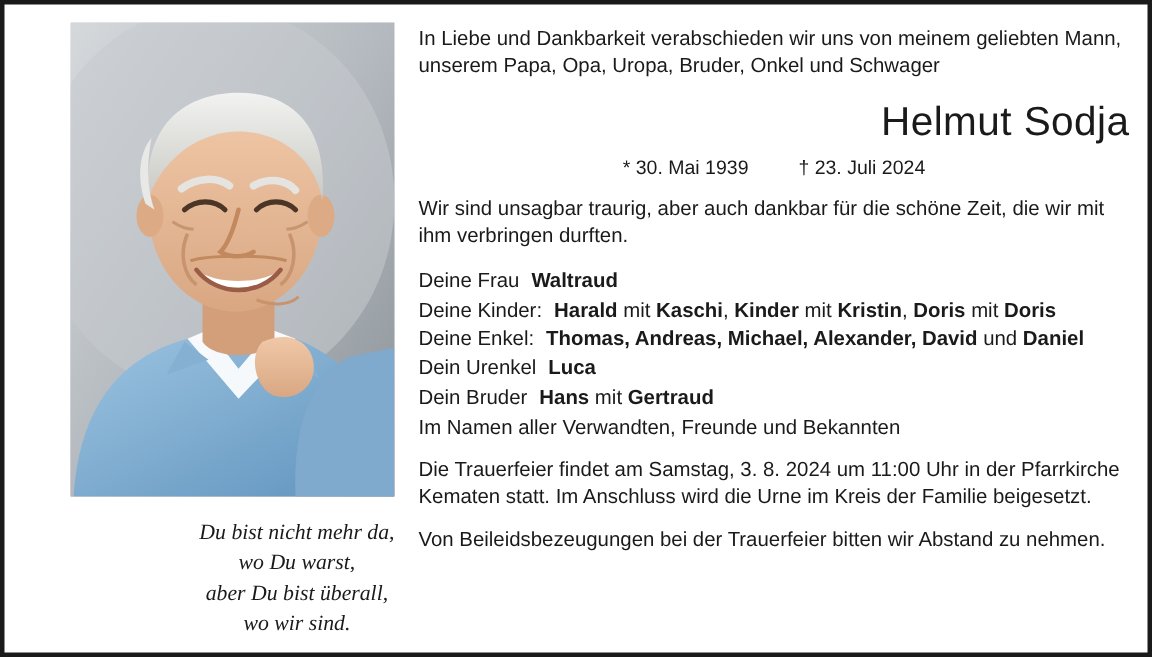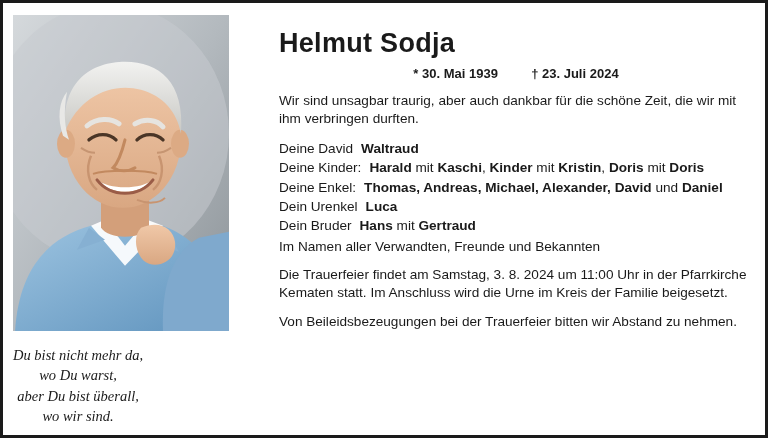--- a/index.html
+++ b/index.html
@@ -24,21 +24,21 @@
     display: flex;
     flex-direction: row;
     padding: 8px 10px 8px 10px;
   }
   
   .left-col {
     width: 250px;
     flex: 0 0 250px;
     display: flex;
     flex-direction: column;
-    align-items: flex-start;
+    align-items: flex-end;
     padding-top: 4px;
   }
   .portrait {
     width: 216px;
     height: 318px;
     position: relative;
     overflow: hidden;
     background: linear-gradient(160deg, #cfd3d6 0%, #aeb4b9 45%, #8d9499 100%);
   }
   .portrait svg {
@@ -65,30 +65,30 @@
     padding-top: 6px;
     display: flex;
     flex-direction: column;
   }
   .intro {
     font-size: 13.6px;
     line-height: 1.33;
     margin-bottom: 2px;
   }
   .deceased-name {
-    text-align: left;
+    text-align: right;
     font-size: 27px;
-    font-weight: bold;
+    font-weight: normal;
     letter-spacing: 0.3px;
     margin: 11px 0 7px 0;
   }
   .dates {
     text-align: center;
     font-size: 13px;
-    font-weight: bold;
+    font-weight: normal;
     margin-bottom: 11px;
   }
   .dates .sep { display: inline-block; width: 26px; }
   .para {
     font-size: 13.6px;
     line-height: 1.33;
     margin-bottom: 11px;
   }
   .para.tight { margin-bottom: 10px; }
   .family {
@@ -176,33 +176,34 @@
     </div>
     <div class="verse">
       <div>Du bist nicht mehr da,</div>
       <div>wo Du warst,</div>
       <div>aber Du bist überall,</div>
       <div>wo wir sind.</div>
     </div>
   </div>
 
   <div class="right-col">
+    <div class="intro">In Liebe und Dankbarkeit verabschieden wir uns von meinem geliebten Mann, unserem Papa, Opa, Uropa, Bruder, Onkel und Schwager</div>
 
     <div class="deceased-name">Helmut Sodja</div>
 
     <div class="dates">
       <span>* 30. Mai 1939</span>
       <span class="sep"></span>
       <span>† 23. Juli 2024</span>
     </div>
 
     <div class="para">Wir sind unsagbar traurig, aber auch dankbar für die schöne Zeit, die wir mit ihm verbringen durften.</div>
 
     <div class="family" id="family-list">
-        <div class="row"><span>Deine David</span><span class="lbl-gap"></span><b>Waltraud</b></div>
+        <div class="row"><span>Deine Frau</span><span class="lbl-gap"></span><b>Waltraud</b></div>
         <div class="row"><span>Deine Kinder:</span><span class="lbl-gap"></span><b>Harald</b><span> mit </span><b>Kaschi</b><span>, </span><b>Kinder</b><span> mit </span><b>Kristin</b><span>, </span><b>Doris</b><span> mit </span><b>Doris</b></div>
         <div class="row"><span>Deine Enkel:</span><span class="lbl-gap"></span><b>Thomas, Andreas, Michael, Alexander, David</b><span> und </span><b>Daniel</b></div>
         <div class="row"><span>Dein Urenkel</span><span class="lbl-gap"></span><b>Luca</b></div>
         <div class="row"><span>Dein Bruder</span><span class="lbl-gap"></span><b>Hans</b><span> mit </span><b>Gertraud</b></div>
       </div>
 
     <div class="closing" style="margin-top:-8px;">Im Namen aller Verwandten, Freunde und Bekannten</div>
 
     <div class="para">Die Trauerfeier findet am Samstag, 3. 8. 2024 um 11:00 Uhr in der Pfarrkirche Kematen statt. Im Anschluss wird die Urne im Kreis der Familie beigesetzt.</div>
     <div class="para">Von Beileidsbezeugungen bei der Trauerfeier bitten wir Abstand zu nehmen.</div>

